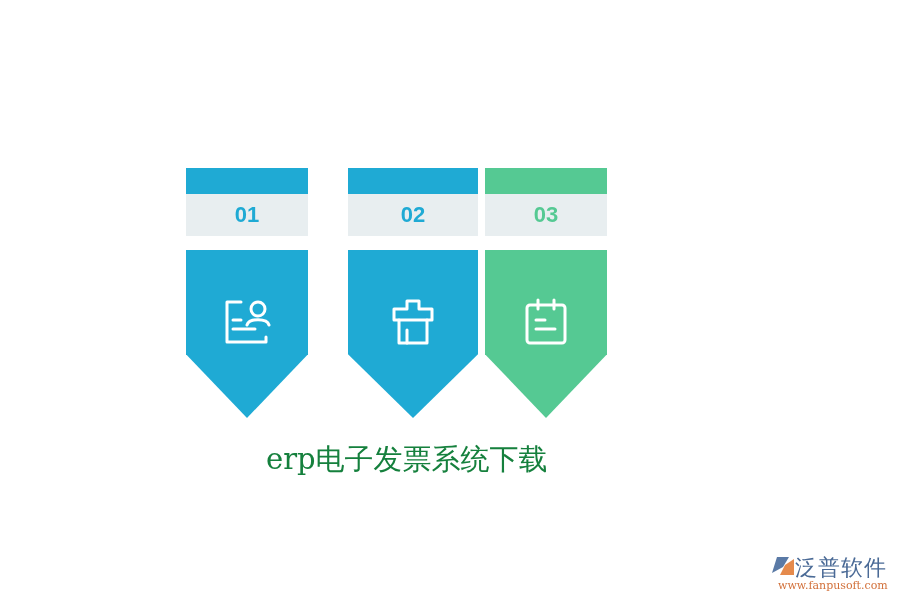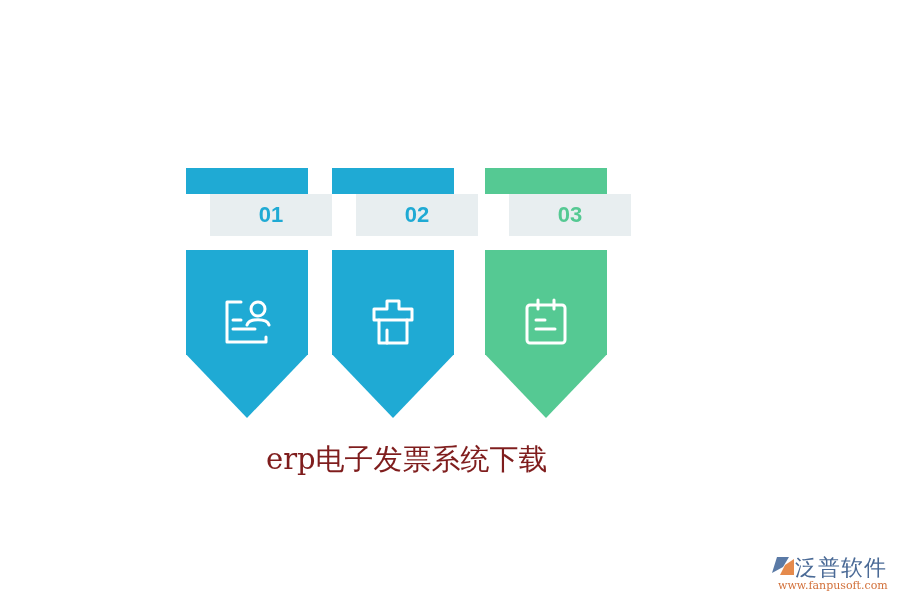--- a/index.html
+++ b/index.html
@@ -7,33 +7,33 @@
     width: 900px; height: 600px; background: #ffffff; position: relative; overflow: hidden;
     font-family: "Liberation Sans", "DejaVu Sans", sans-serif;
   }
   .card {
     position: absolute; top: 168px; width: 122px; height: 250px;
   }
   .card .top-band { position: absolute; left: 0; top: 0; width: 100%; height: 26px; }
   .card .num-band {
     position: absolute; left: 0; top: 26px; width: 100%; height: 42px;
     background: #E8EEF0; display: flex; align-items: center; justify-content: center;
-    font-weight: bold; font-size: 22px; margin-left: 24px;
+    font-weight: bold; font-size: 22px;
   }
   .card .body {
     position: absolute; left: 0; top: 82px; width: 100%; height: 168px;
     clip-path: polygon(0 0, 100% 0, 100% 62%, 50% 100%, 0 62%);
   }
   .card .icon {
     position: absolute; left: 50%; top: 128px; transform: translateX(-50%);
     width: 52px; height: 52px;
   }
   .title {
     position: absolute; left: 266px; top: 440px;
-    font-family: "DejaVu Serif", "Liberation Serif", serif; font-size: 29px; color: #7f1d1d;
+    font-family: "DejaVu Serif", "Liberation Serif", serif; font-size: 29px; color: #15803d;
     letter-spacing: 0px; white-space: nowrap;
   }
   .logo {
     position: absolute; left: 768px; top: 553px; width: 125px; height: 40px;
   }
   .logo .brand {
     position: absolute; left: 27px; top: 0; font-size: 22px; color: #4a6a96;
     font-family: Liberation Sans, sans-serif; white-space: nowrap; letter-spacing: 1px;
   }
   .logo .url {
@@ -51,21 +51,21 @@
   <div class="body" style="background:#1FAAD4;"></div>
   <svg class="icon" viewBox="0 0 52 52" fill="none" stroke="#fff" stroke-width="3" stroke-linecap="round" stroke-linejoin="round">
     <path d="M20 6 H6 V46 H45 V41"></path>
     <line x1="12" y1="24" x2="20" y2="24"></line>
     <line x1="12" y1="33" x2="34" y2="33"></line>
     <circle cx="37" cy="13" r="7"></circle>
     <path d="M26 29 C28 22, 46 22, 48 29"></path>
   </svg>
 </div>
 
-<div class="card" style="left:332px;">
+<div class="card" style="left:348px;padding-left:8px;">
   <div class="top-band" style="background:#1FAAD4;"></div>
   <div class="num-band" style="color:#1FAAD4;">02</div>
   <div class="body" style="background:#1FAAD4;"></div>
   <svg class="icon" viewBox="0 0 52 52" fill="none" stroke="#fff" stroke-width="3" stroke-linecap="round" stroke-linejoin="round">
     <path d="M20 5 H32 V13 H45 V24 H40 V47 H12 V24 H7 V13 H20 Z"></path>
     <line x1="12" y1="24" x2="40" y2="24"></line>
     <line x1="20" y1="34" x2="20" y2="47"></line>
   </svg>
 </div>
 

